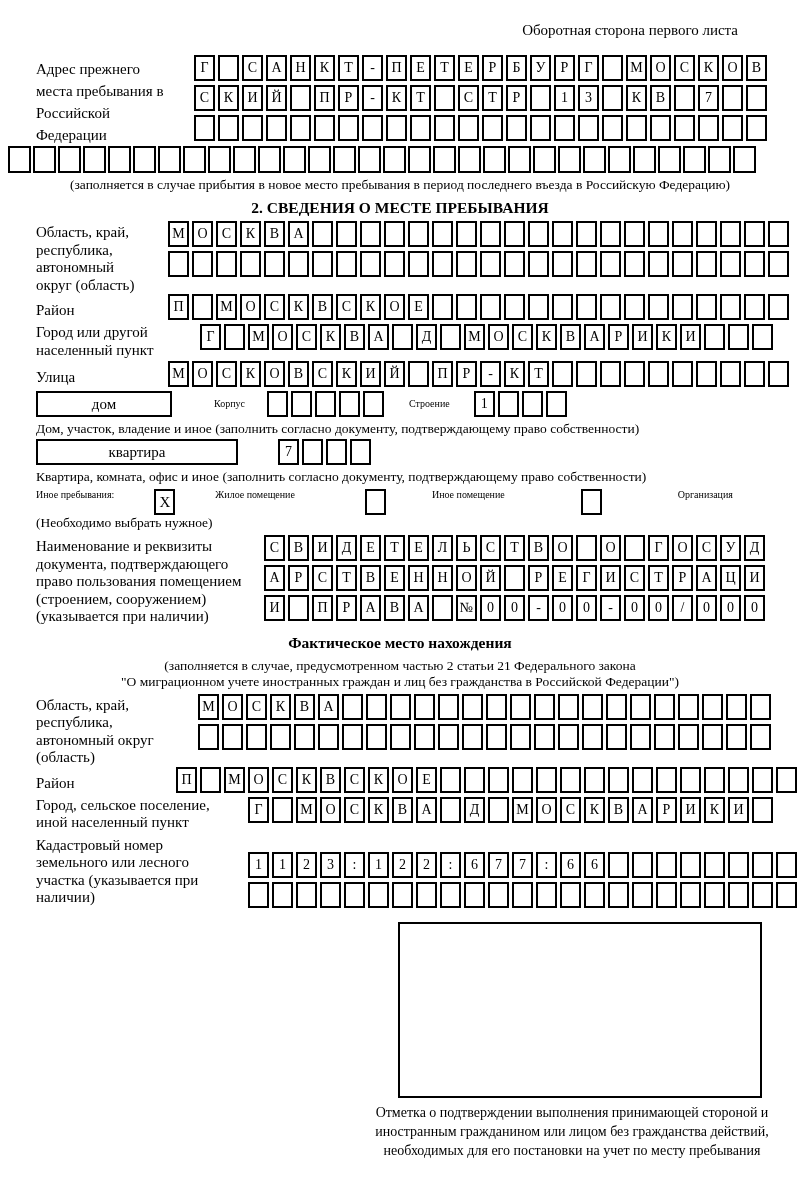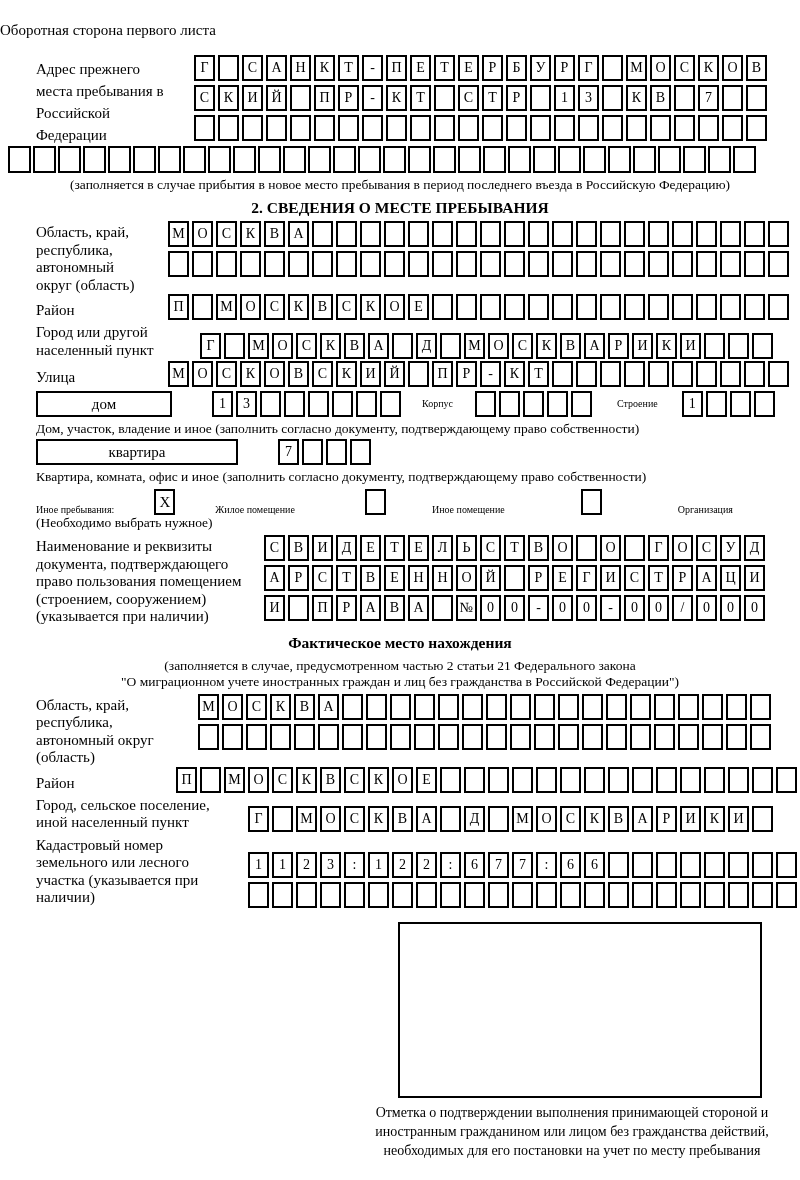--- a/index.html
+++ b/index.html
@@ -2,23 +2,23 @@
 <html><head>
 <meta charset="utf-8">
 <style>
   * { margin:0; padding:0; box-sizing:border-box; }
   body { background:#fff; }
   .page {
     position:relative; width:800px; height:1180px; margin:0 auto;
     background:#fff; color:#000;
     font-family:"Liberation Serif", serif; overflow:hidden;
   }
-  .hdr { padding-top:22px; padding-right:62px; text-align:left; font-size:15px; }
+  .hdr { padding-top:22px; padding-right:62px; text-align:right; font-size:15px; }
   .fieldrow { display:flex; align-items:flex-start; margin-left:36px;gap:16px; }
-  .fieldrow.vcenter { align-items:flex-end; }
+  .fieldrow.vcenter { align-items:flex-start; }
   .fieldlabel { font-size:15px; line-height:17.5px; flex:0 0 auto; padding-top:3px; }
   .boxcol { flex:0 0 auto; }
   .boxrow { white-space:nowrap; height:26px; margin-bottom:4px; }
   .cell {
     display:inline-block; width:21px; height:26px; border:2px solid #000;
     margin-right:3px; text-align:center; font-size:14px; line-height:21px;
     vertical-align:top; font-family:"Liberation Serif", serif;
   }
   .bigrow .cell { width:23px; height:27px; margin-right:2px; }
   .caption { font-size:13.5px; }
@@ -78,21 +78,20 @@
   </div>
 
   <div class="fieldrow mt2">
     <div class="fieldlabel" style="width:116px; line-height:26px;">Улица</div>
     <div class="boxrow"><span class="cell">М</span><span class="cell">О</span><span class="cell">С</span><span class="cell">К</span><span class="cell">О</span><span class="cell">В</span><span class="cell">С</span><span class="cell">К</span><span class="cell">И</span><span class="cell">Й</span><span class="cell"></span><span class="cell">П</span><span class="cell">Р</span><span class="cell">-</span><span class="cell">К</span><span class="cell">Т</span><span class="cell"></span><span class="cell"></span><span class="cell"></span><span class="cell"></span><span class="cell"></span><span class="cell"></span><span class="cell"></span><span class="cell"></span><span class="cell"></span><span class="cell"></span></div>
   </div>
 
   <div class="fieldrow">
     <div class="widebox" style="width:136px;">дом</div>
     <div class="gap8"></div>
-    <div class="boxrow"><span class="cell">1</span><span class="cell">3</span><span class="cell"></span><span class="cell"></span><span class="cell"></span><span class="cell"></span><span class="cell"></span><span class="cell"></span></div>
     <div class="inline-lbl" style="line-height:26px; padding:0 6px 0 2px;">Корпус</div>
     <div class="boxrow"><span class="cell"></span><span class="cell"></span><span class="cell"></span><span class="cell"></span><span class="cell"></span></div>
     <div class="inline-lbl" style="line-height:26px; padding:0 8px 0 6px;">Строение</div>
     <div class="boxrow"><span class="cell">1</span><span class="cell"></span><span class="cell"></span><span class="cell"></span></div>
   </div>
   <div class="caption" style="margin-left:36px;">Дом, участок, владение и иное (заполнить согласно документу, подтверждающему право собственности)</div>
 
   <div class="fieldrow mt2">
     <div class="widebox" style="width:202px;">квартира</div>
     <div class="gap8"></div>

